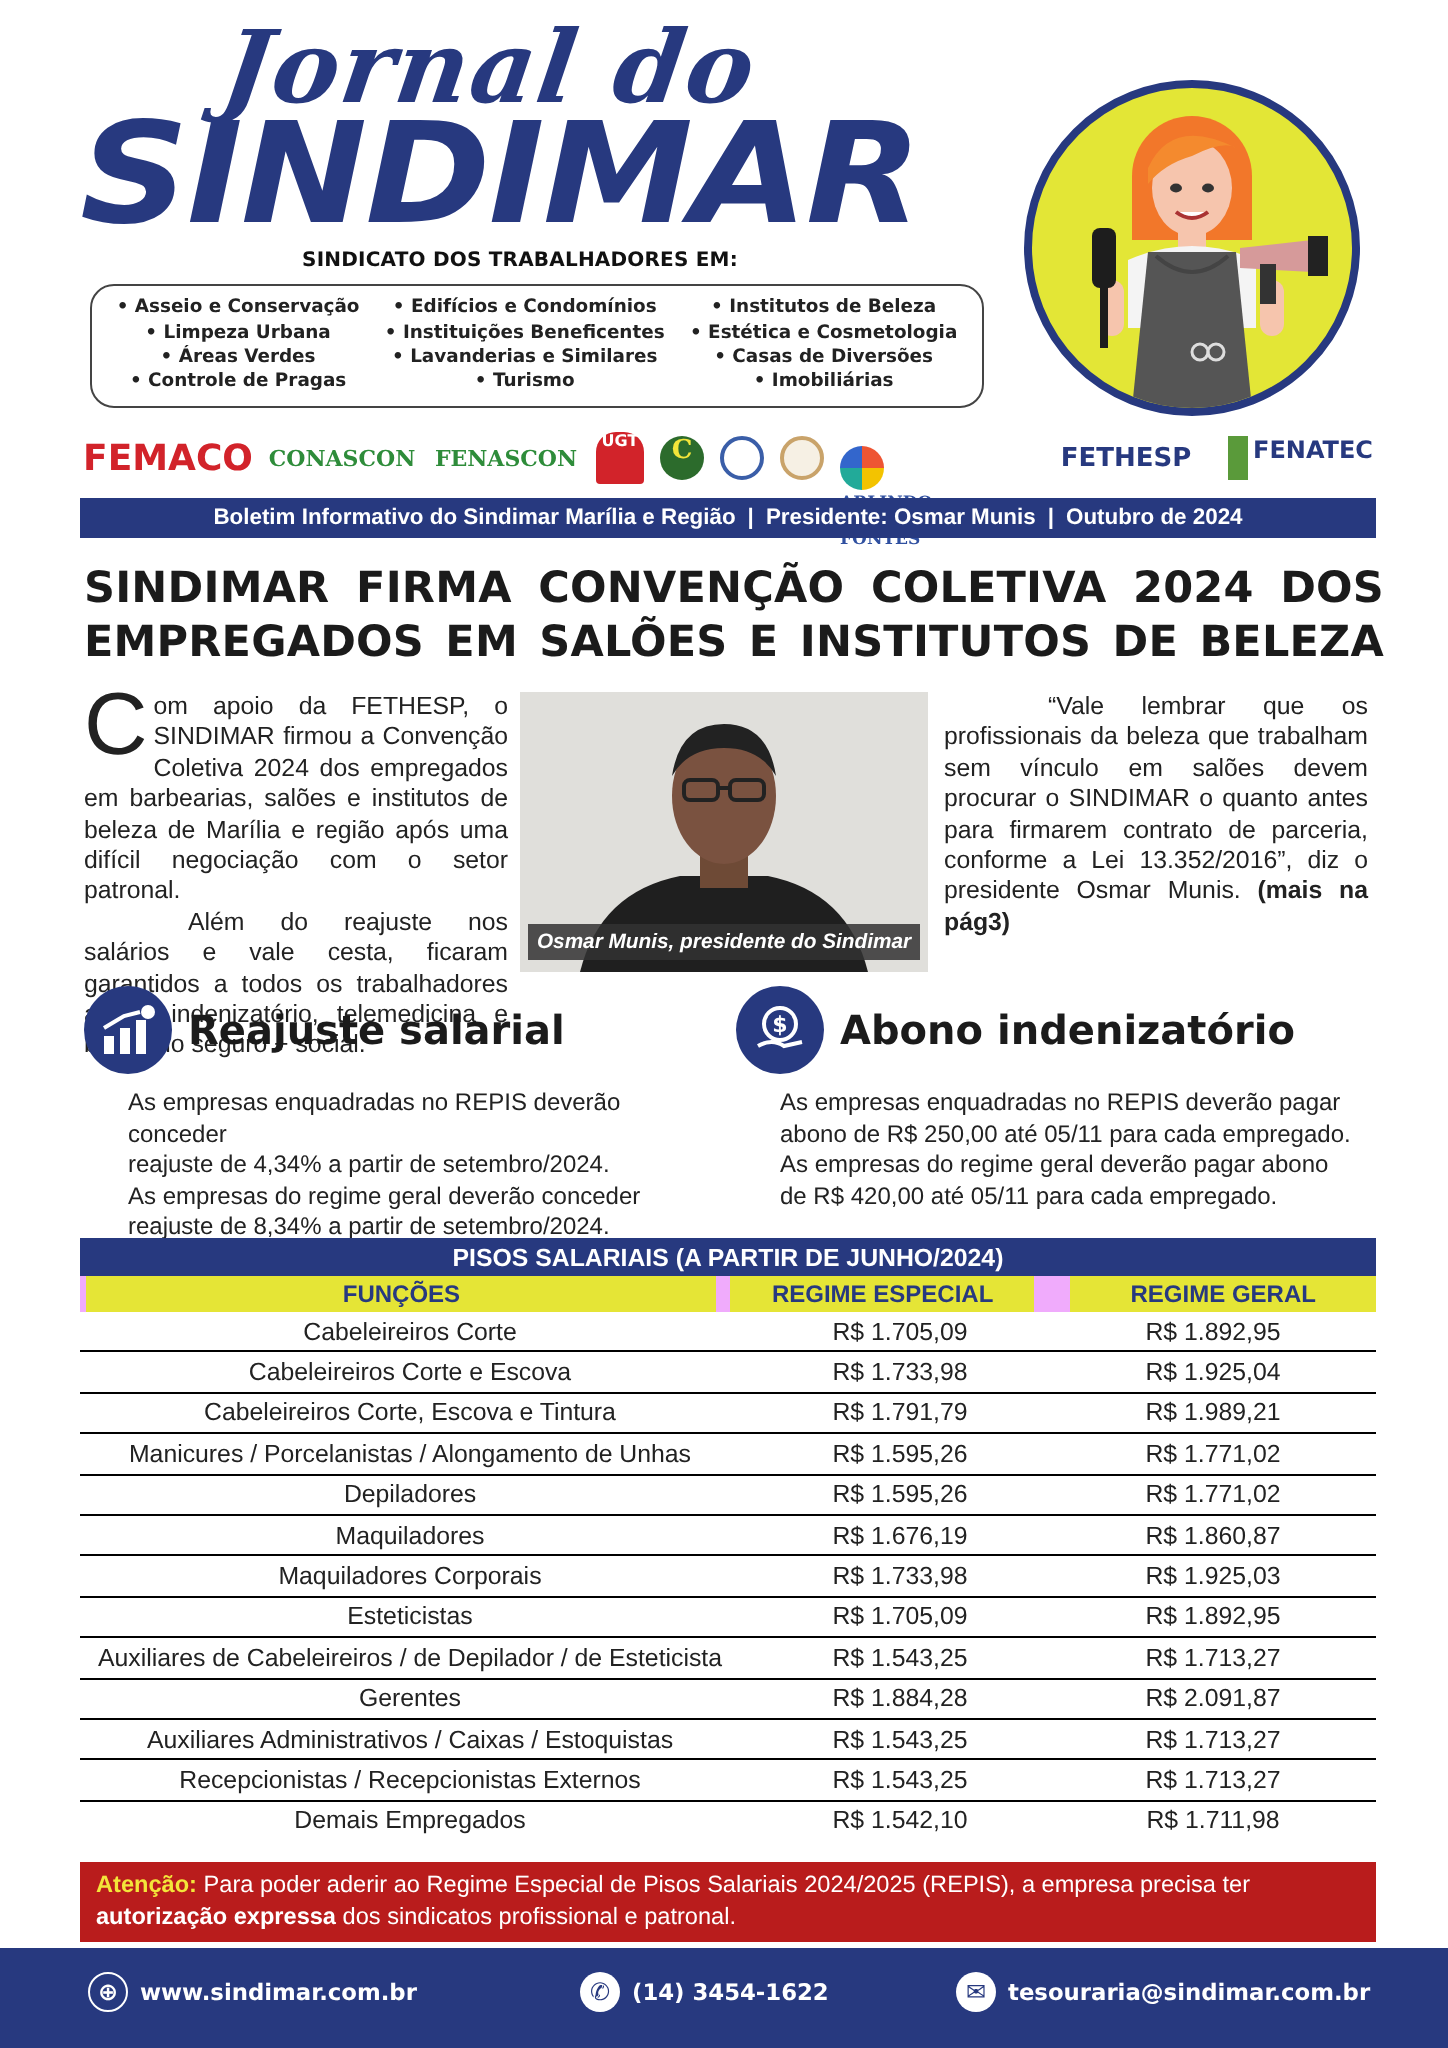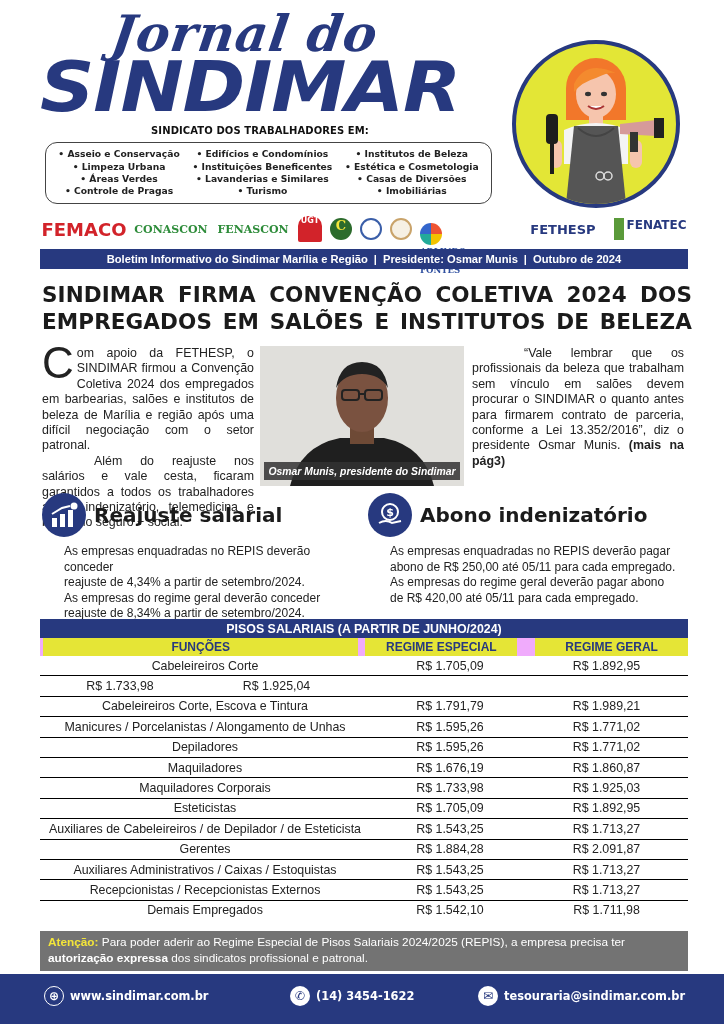--- a/index.html
+++ b/index.html
@@ -47,21 +47,21 @@
   .th.c1 { width: 320px; margin-left: 3px; }
   .th.c2 { width: 154px; margin-left: 7px; }
   .th.c3 { width: 155px; margin-left: 18px; }
   .tr { display: flex; height: 19.4px; border-bottom: 1px solid #000000; font-size: 12.4px; color: #222; }
   .tr:last-child { border-bottom: none; }
   .td { display: flex; align-items: center; justify-content: center; }
   .td.c1 { width: 330px; }
   .td.c2 { width: 150px; margin-left: 5px; }
   .td.c3 { width: 163px; }
 
-  .attn { left: 40px; top: 931px; width: 648px; height: 40px; background: #737373; color: #fff; font-size: 11.8px; line-height: 16px; padding: 3px 8px; box-sizing: border-box; }
+  .attn { left: 40px; top: 931px; width: 648px; height: 40px; background: #b91c1c; color: #fff; font-size: 11.8px; line-height: 16px; padding: 3px 8px; box-sizing: border-box; }
   .attn b.y { color: #f3e53a; }
 
   .footer { left: 0; top: 974px; width: 724px; height: 50px; background: #27397f; color: #fff; font-family: "DejaVu Sans", sans-serif; font-weight: bold; font-size: 11.4px; }
   .f-item { position: absolute; top: 12px; display: flex; align-items: center; gap: 6px; }
   .f-ic { width: 20px; height: 20px; border-radius: 50%; background: #fff; color: #27397f; display: flex; align-items: center; justify-content: center; font-size: 12px; }
 </style>
 </head>
 <body>
 
 <div class="abs mast-jornal">Jornal do</div>
@@ -239,20 +239,21 @@
     <div class="th c2">REGIME ESPECIAL</div>
     <div class="th c3">REGIME GERAL</div>
   </div>
   <div id="tbl-body">
       <div class="tr">
         <div class="td c1">Cabeleireiros Corte</div>
         <div class="td c2">R$ 1.705,09</div>
         <div class="td c3">R$ 1.892,95</div>
       </div>
       <div class="tr">
+        <div class="td c1">Cabeleireiros Corte e Escova</div>
         <div class="td c2">R$ 1.733,98</div>
         <div class="td c3">R$ 1.925,04</div>
       </div>
       <div class="tr">
         <div class="td c1">Cabeleireiros Corte, Escova e Tintura</div>
         <div class="td c2">R$ 1.791,79</div>
         <div class="td c3">R$ 1.989,21</div>
       </div>
       <div class="tr">
         <div class="td c1">Manicures / Porcelanistas / Alongamento de Unhas</div>

